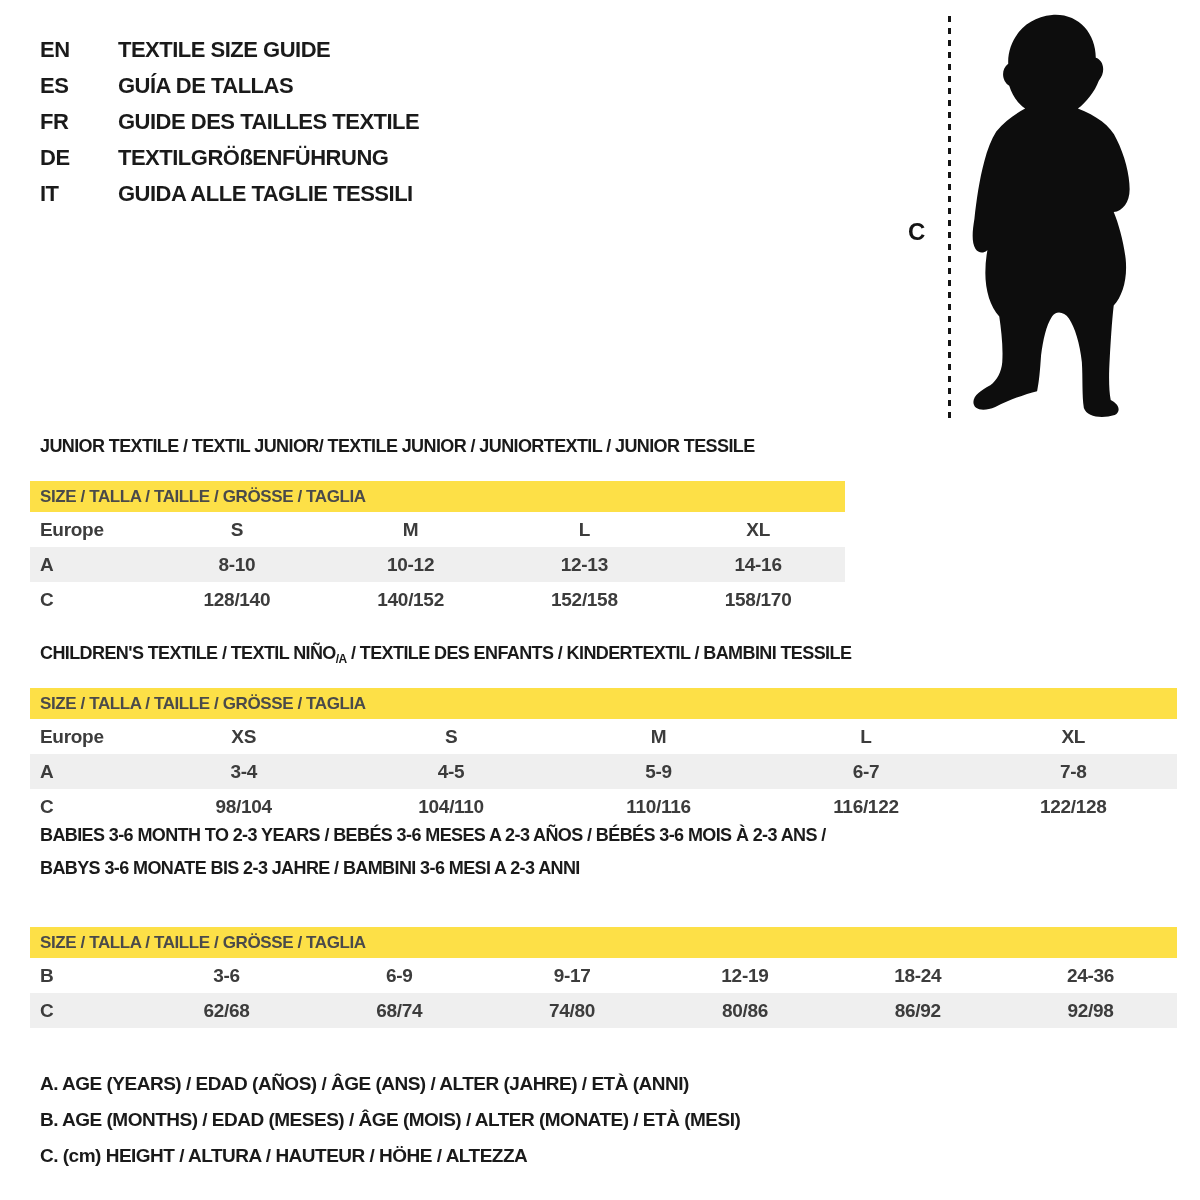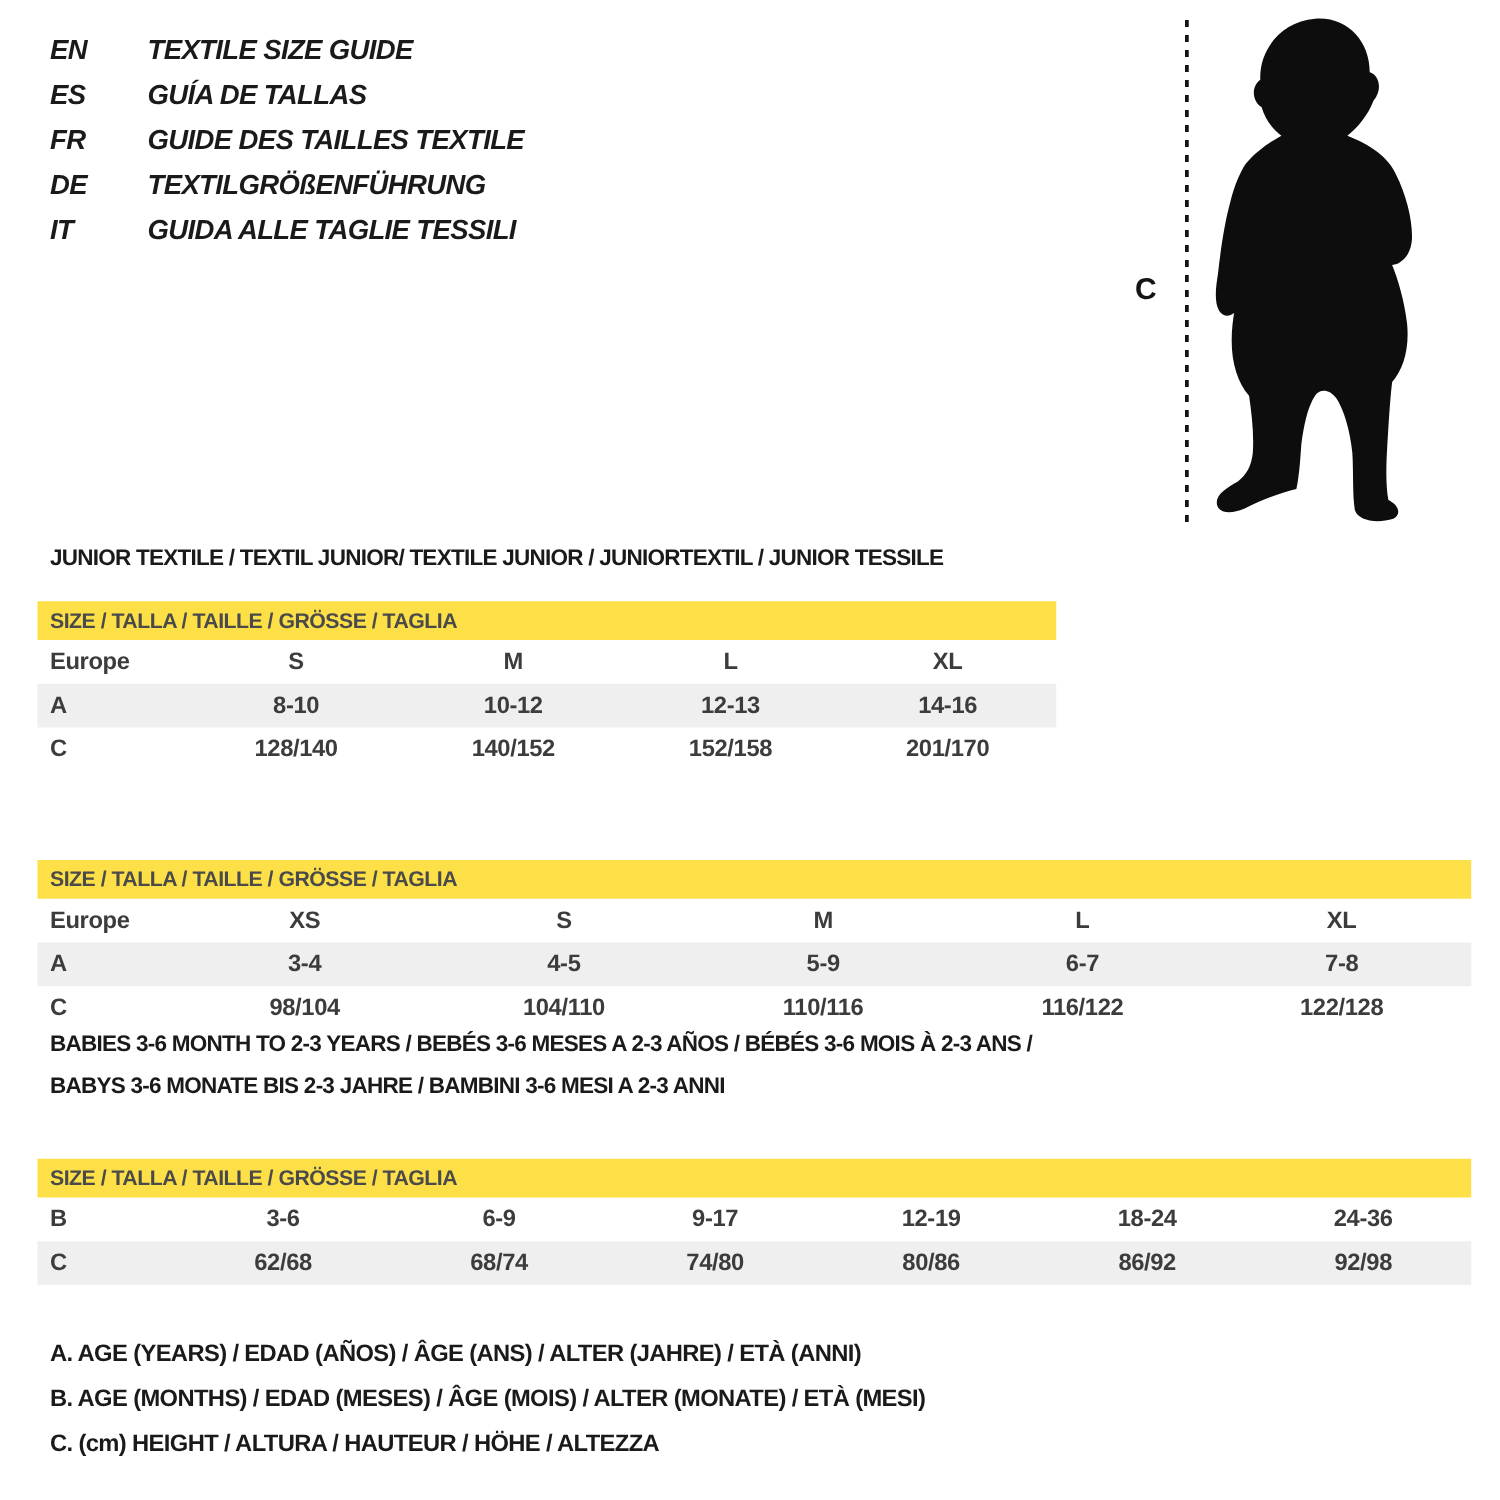--- a/index.html
+++ b/index.html
@@ -4,21 +4,21 @@
 <style>
   html,body{margin:0;padding:0;background:#ffffff;}
   #canvas{
     position:relative;width:1200px;height:1200px;background:#ffffff;overflow:hidden;
     font-family:"Liberation Sans", sans-serif;color:#1e1e1e;
   }
   .abs{position:absolute;}
 
   
   .langs{left:40px;top:27px;}
-  .lang-row{display:flex;height:36px;align-items:flex-start;font-style:italic;}
+  .lang-row{display:flex;height:36px;align-items:flex-end;}
   .lang-code{width:78px;font-weight:700;font-size:22px;letter-spacing:-0.5px;color:#1a1a1a;}
   .lang-label{font-weight:700;font-size:22px;letter-spacing:-0.5px;color:#1a1a1a;white-space:nowrap;}
 
   
   .measure-line{
     left:948px;top:16px;width:3px;height:402px;
     background:repeating-linear-gradient(to bottom,#141414 0 6px,transparent 6px 12px);
   }
   .measure-label{left:908px;top:218px;font-size:24px;font-weight:700;color:#141414;}
   .baby-svg{left:966px;top:12px;width:178px;height:408px;}
@@ -133,24 +133,27 @@
       <span class="cell">8-10</span>
       <span class="cell">10-12</span>
       <span class="cell">12-13</span>
       <span class="cell">14-16</span>
     </div>
     <div class="trow">
       <span class="rlabel">C</span>
       <span class="cell">128/140</span>
       <span class="cell">140/152</span>
       <span class="cell">152/158</span>
-      <span class="cell">201/170</span>
-    </div>
-  </div>
-
+      <span class="cell">158/170</span>
+    </div>
+  </div>
+
+  <div class="abs sec-title t-children">
+    <span>CHILDREN'S TEXTILE / TEXTIL NIÑO</span><span class="sub">/A</span><span> / TEXTILE DES ENFANTS / KINDERTEXTIL / BAMBINI TESSILE</span>
+  </div>
   <div class="abs table tbl-children">
     <div class="size-bar">SIZE / TALLA / TAILLE / GRÖSSE / TAGLIA</div>
     <div class="trow">
       <span class="rlabel">Europe</span>
       <span class="cell">XS</span>
       <span class="cell">S</span>
       <span class="cell">M</span>
       <span class="cell">L</span>
       <span class="cell">XL</span>
     </div>

